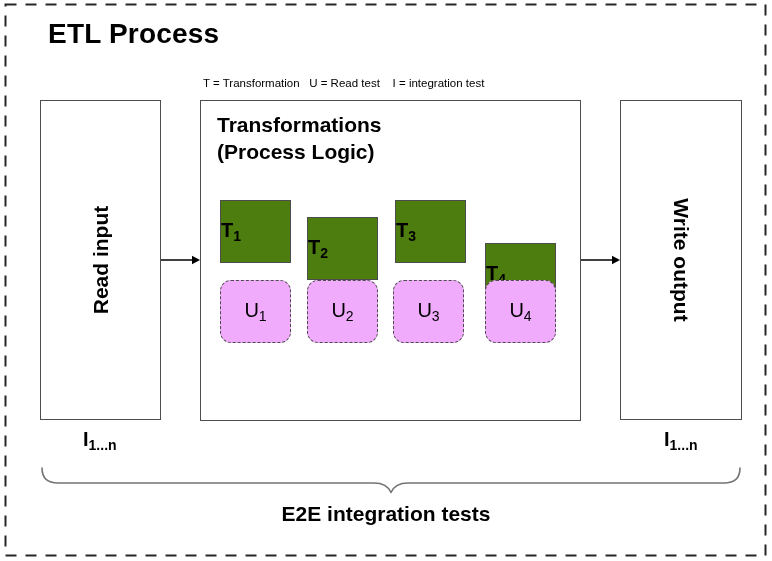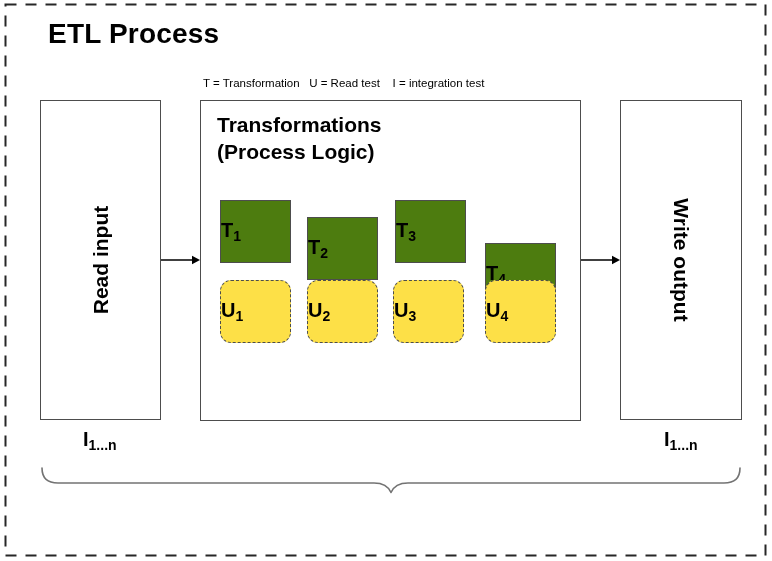--- a/index.html
+++ b/index.html
@@ -45,23 +45,23 @@
   .t-box {
     position: absolute;
     width: 69px; height: 61px;
     border: 1px solid #4d4d4d; background: #4d7c0f;
     display: flex; align-items: center; justify-content: flex-start;
     font-size: 20px; font-weight: bold;
   }
   .u-box {
     position: absolute;
     width: 69px; height: 61px;
-    border: 1px dashed #4d4d4d; border-radius: 11px; background: #fde047;
-    display: flex; align-items: center; justify-content: flex-start;
-    font-size: 20px; font-weight: bold;
+    border: 1px dashed #4d4d4d; border-radius: 11px; background: #f0abfc;
+    display: flex; align-items: center; justify-content: center;
+    font-size: 20px; font-weight: normal;
   }
   
   .t1 { left: 19px;  top: 99px; }
   .t2 { left: 106px; top: 116px; }
   .t3 { left: 194px; top: 99px; }
   .t4 { left: 284px; top: 94px; margin-top: 48px; }
   .u1 { left: 19px;  top: 179px; }
   .u2 { left: 106px; top: 179px; }
   .u3 { left: 192px; top: 179px; }
   .u4 { left: 284px; top: 179px; }
@@ -163,14 +163,15 @@
   </div>
 
   <div class="abs io-box write-box">
     <span class="vlabel rot-cw">Write output</span>
   </div>
 
   <div class="abs io-label left"><span>I</span><span class="subs">1...n</span></div>
 
   <div class="abs io-label right"><span>I</span><span class="subs">1...n</span></div>
 
+  <div class="abs e2e-label">E2E integration tests</div>
 
 </div>
 
 </body></html>

